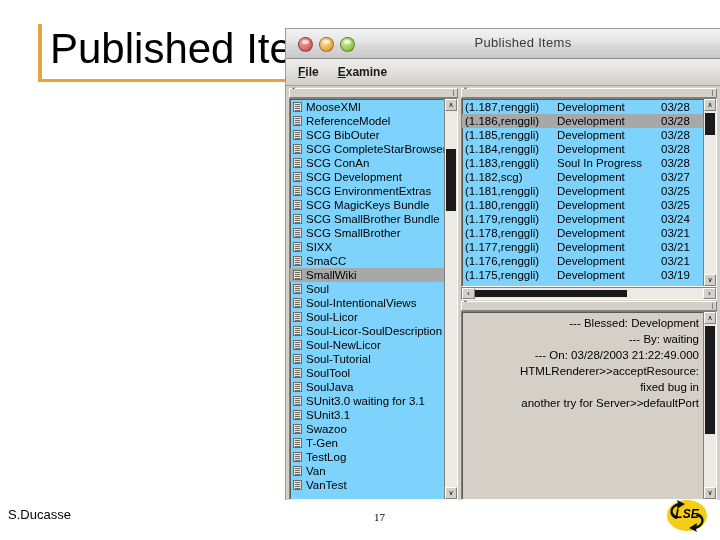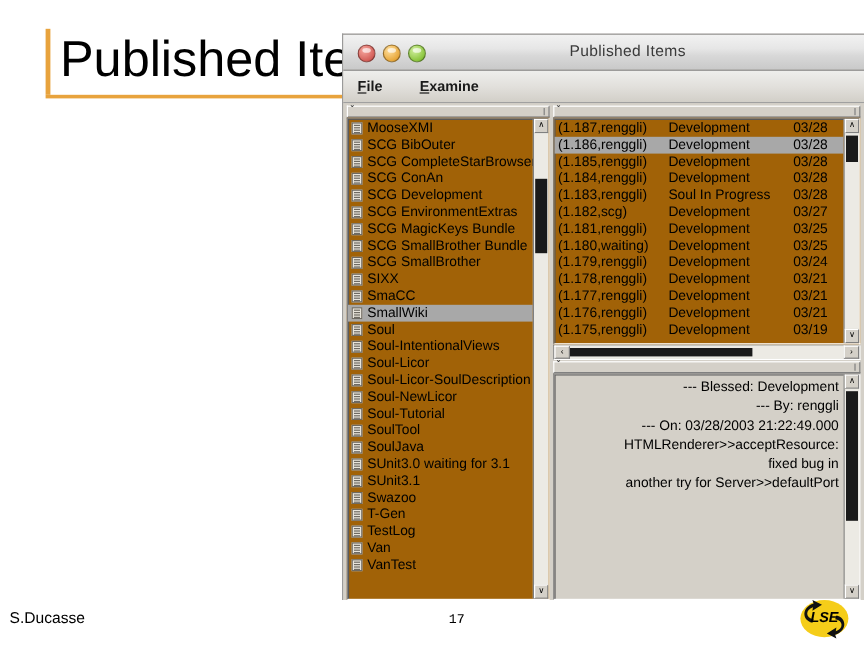--- a/index.html
+++ b/index.html
@@ -92,21 +92,21 @@
   }
 
   
   #menubar {
     height: 27px;
     background: linear-gradient(to bottom, #eeeeec 0%, #e2e0dc 50%, #d2cfc8 100%);
     border-bottom: 1px solid #a0a0a0;
     display: flex;
     align-items: center;
     padding-left: 12px;
-    gap: 31px;
+    gap: 19px;
   }
   .menu-item {
     font-size: 12px;
     font-weight: bold;
     color: #1a1a1a;
     font-family: "Liberation Sans", sans-serif;
   }
   .menu-item .uline { text-decoration: underline; }
 
   
@@ -143,21 +143,21 @@
   .chevron-strip .tick {
     position: absolute;
     right: 3px; top: 1px;
     width: 1px; height: 6px;
     background: #808080;
   }
 
   
   .listbox {
     flex: 1 1 auto;
-    background: #a16207;
+    background: #7dd3fc;
     border: 1px solid #808080;
     border-right-color: #ffffff;
     border-bottom-color: #ffffff;
     box-shadow: inset 1px 1px 0 #5a5a5a;
     position: relative;
     overflow: hidden;
     display: flex;
   }
   .list-inner {
     flex: 1 1 auto;
@@ -286,21 +286,21 @@
     left: 8px; top: 507px;
     font-size: 13px;
     color: #000;
     font-family: "Liberation Sans", sans-serif;
   }
   #footer-page {
     position: absolute;
     left: 374px; top: 511px;
     font-size: 11px;
     color: #000;
-    font-family: Liberation Mono, monospace;
+    font-family: Liberation Serif, serif;
   }
   #lse-logo {
     position: absolute;
     left: 664px; top: 497px;
     width: 46px; height: 38px;
   }
   #lse-logo .ellipse {
     position: absolute;
     left: 3px; top: 3px;
     width: 40px; height: 31px;
@@ -354,20 +354,24 @@
       <div class="pane-col" id="left-col">
         <div class="chevron-strip">
           <span class="chev">ˇ</span>
           <span class="tick"></span>
         </div>
         <div class="listbox">
           <div class="list-inner" id="package-rows">
               <div class="row">
                 <span class="doc-icon"></span>
                 <span>MooseXMI</span>
+              </div>
+              <div class="row">
+                <span class="doc-icon"></span>
+                <span>ReferenceModel</span>
               </div>
               <div class="row">
                 <span class="doc-icon"></span>
                 <span>SCG BibOuter</span>
               </div>
               <div class="row">
                 <span class="doc-icon"></span>
                 <span>SCG CompleteStarBrowser</span>
               </div>
               <div class="row">
@@ -515,21 +519,21 @@
                 <span class="cell-id">(1.182,scg)</span>
                 <span class="cell-stat">Development</span>
                 <span class="cell-date">03/27</span>
               </div>
               <div class="row">
                 <span class="cell-id">(1.181,renggli)</span>
                 <span class="cell-stat">Development</span>
                 <span class="cell-date">03/25</span>
               </div>
               <div class="row">
-                <span class="cell-id">(1.180,waiting)</span>
+                <span class="cell-id">(1.180,renggli)</span>
                 <span class="cell-stat">Development</span>
                 <span class="cell-date">03/25</span>
               </div>
               <div class="row">
                 <span class="cell-id">(1.179,renggli)</span>
                 <span class="cell-stat">Development</span>
                 <span class="cell-date">03/24</span>
               </div>
               <div class="row">
                 <span class="cell-id">(1.178,renggli)</span>
@@ -570,21 +574,21 @@
         </div>
 
         <div class="chevron-strip" style="margin-top:1px;">
           <span class="chev">ˇ</span>
           <span class="tick"></span>
         </div>
 
         <div class="textbox">
           <div class="text-inner" id="details-lines">
               <div class="text-line">--- Blessed: Development</div>
-              <div class="text-line">--- By: renggli</div>
+              <div class="text-line">--- By: waiting</div>
               <div class="text-line">--- On: 03/28/2003 21:22:49.000</div>
               <div class="text-line">HTMLRenderer&gt;&gt;acceptResource:</div>
               <div class="text-line">fixed bug in</div>
               <div class="text-line">another try for Server&gt;&gt;defaultPort</div>
             </div>
           <div class="vscroll">
             <div class="sb-btn">∧</div>
             <div class="sb-track">
               <div class="sb-thumb" style="top:2px;height:108px;"></div>
             </div>

